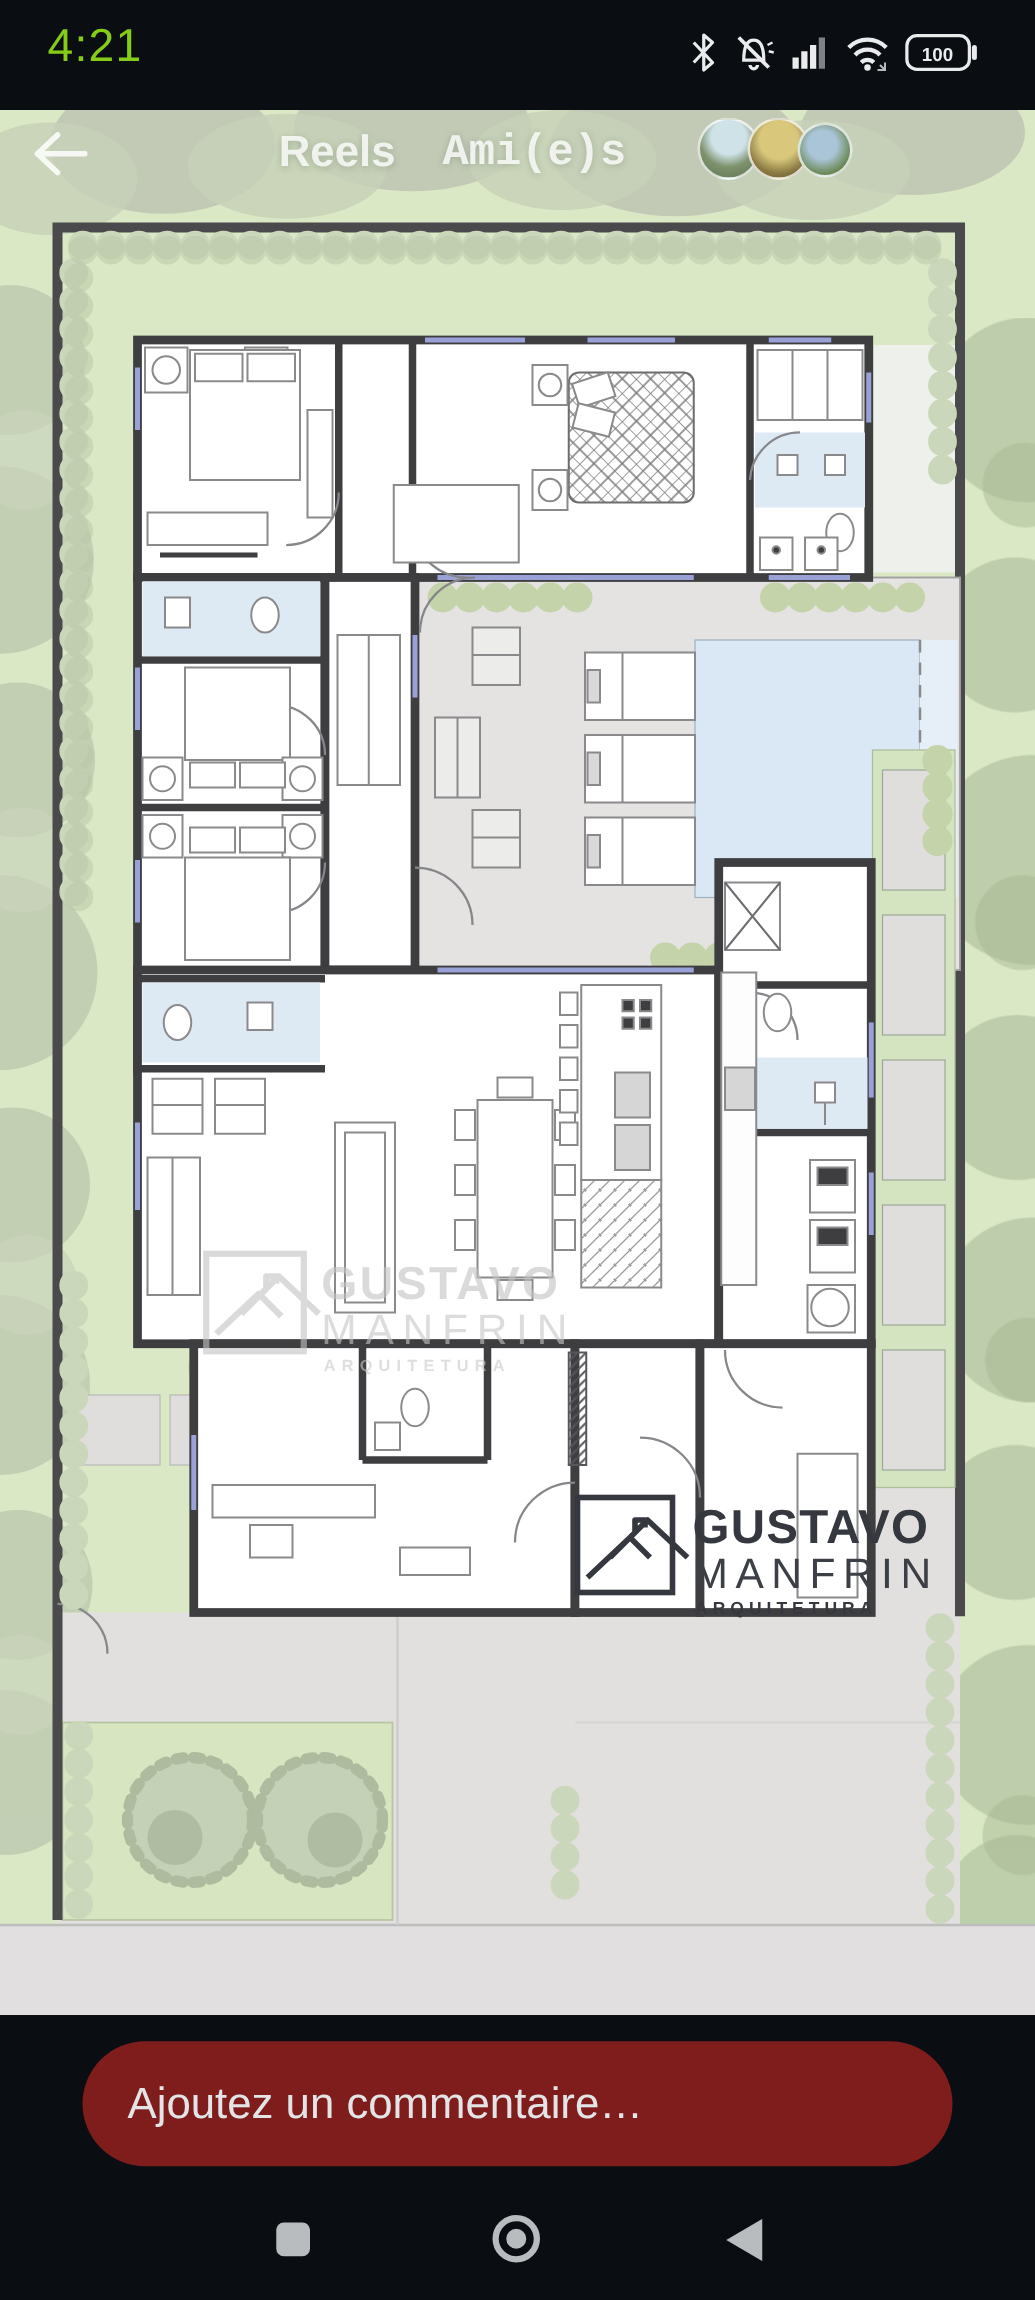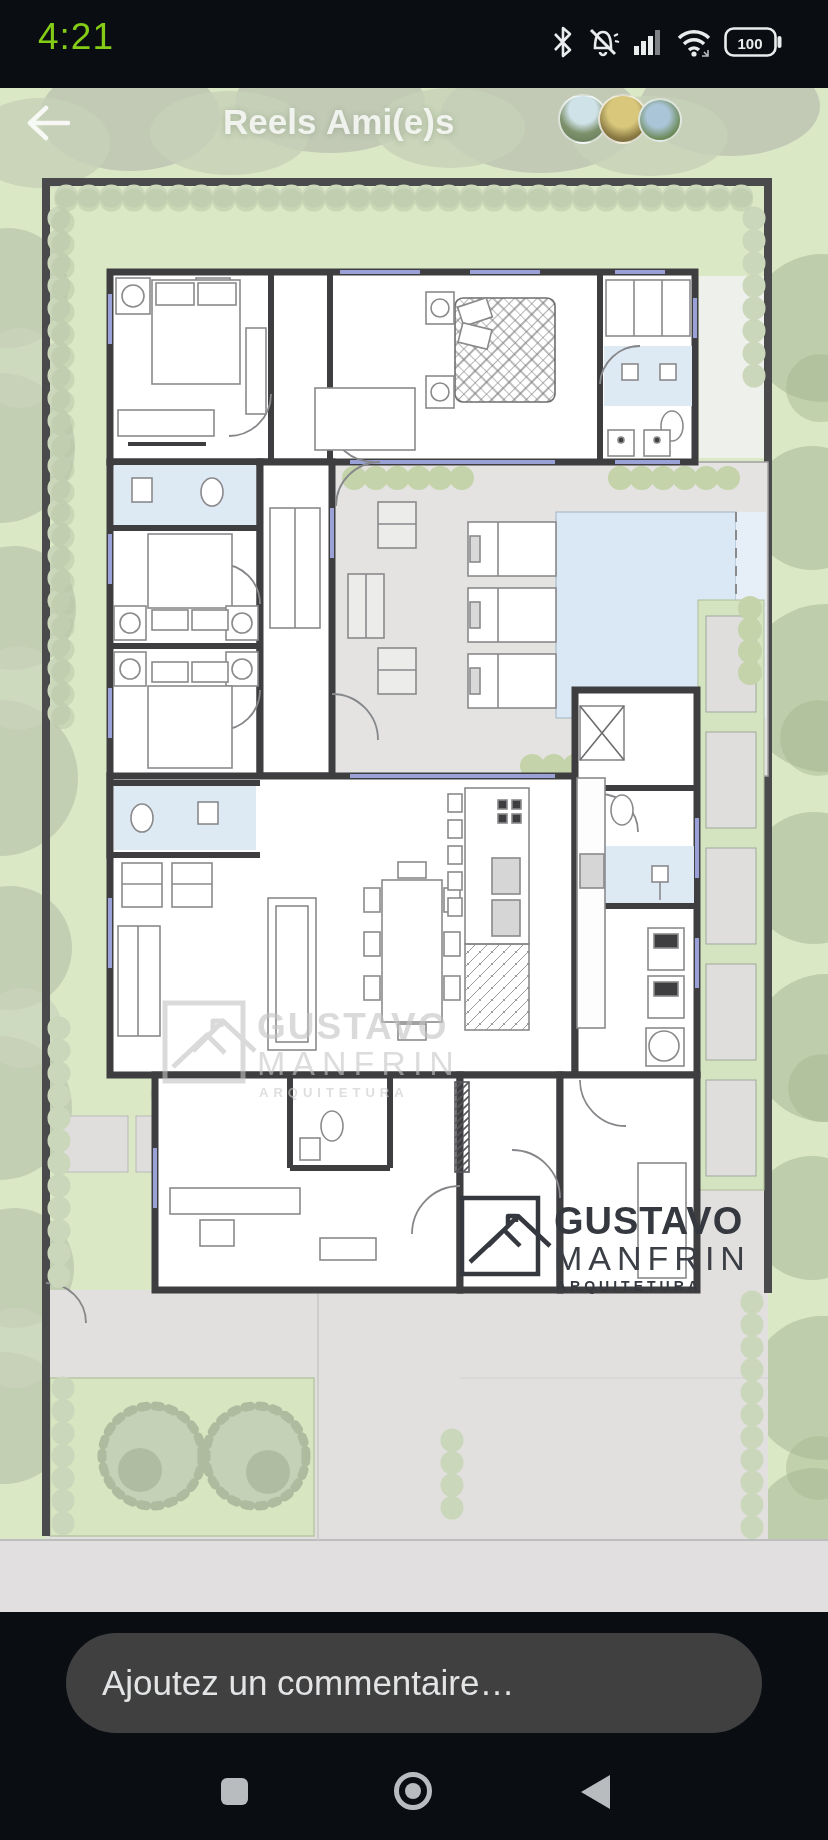--- a/index.html
+++ b/index.html
@@ -12,32 +12,32 @@
   .status-icons svg{display:block;}
   
   .photo{position:absolute;top:88px;left:0;width:828px;height:1524px;background:#dbe8c5;}
   .plan{position:absolute;top:0;left:0;}
   
   .reel-header{position:absolute;top:6px;left:0;width:828px;height:60px;}
   .back-btn{position:absolute;left:26px;top:10px;width:44px;height:38px;}
   .hdr-label{position:absolute;top:8px;font-size:35px;font-weight:700;color:rgba(255,255,255,0.8);
              text-shadow:0 1px 6px rgba(60,80,50,0.25);}
   .hdr-reels{left:199px;margin-left:24px;}
-  .hdr-amis{left:326px;}
+  .hdr-amis{left:354px;font-family:Liberation Mono, monospace;}
   .avatars{position:absolute;left:558px;top:0;display:flex;}
   .avatar{width:50px;height:50px;border-radius:50%;border:2px solid rgba(255,255,255,0.75);
           box-sizing:border-box;}
   .avatar+.avatar{margin-left:-10px;}
   .av1{background:radial-gradient(circle at 50% 30%,#cfe2e8 0 35%,#7d916c 60%,#5d7450 100%);}
   .av2{background:radial-gradient(circle at 50% 35%,#d9c87c 0 40%,#8a7a43 70%,#5c5230 100%);}
   .av3{width:44px;height:44px;margin-top:4px;background:radial-gradient(circle at 45% 40%,#aac5d7 0 35%,#6d8a5a 70%,#4c633e 100%);}
   
   .bottom{position:absolute;top:1612px;left:0;width:828px;height:228px;background:#0a0d12;}
   .comment-pill{position:absolute;left:66px;top:21px;width:696px;height:100px;border-radius:52px;
-                background:#404040;display:flex;align-items:center;}
+                background:#7f1d1d;display:flex;align-items:center;}
   .comment-pill span{margin-left:36px;font-size:35px;color:#e2e4e6;}
   .nav{position:absolute;top:152px;left:0;width:828px;height:70px;}
   .nav-recents{position:absolute;left:221px;top:14px;width:27px;height:27px;border-radius:6px;background:#b9bcbf;}
   .nav-home{position:absolute;left:394px;top:8px;width:38px;height:38px;border-radius:50%;
             border:5px solid #b9bcbf;box-sizing:border-box;}
   .nav-home::after{content:"";position:absolute;left:6px;top:6px;width:16px;height:16px;border-radius:50%;background:#b9bcbf;}
   .nav-back{position:absolute;left:580px;top:10px;}
 </style>
 </head>
 <body>

